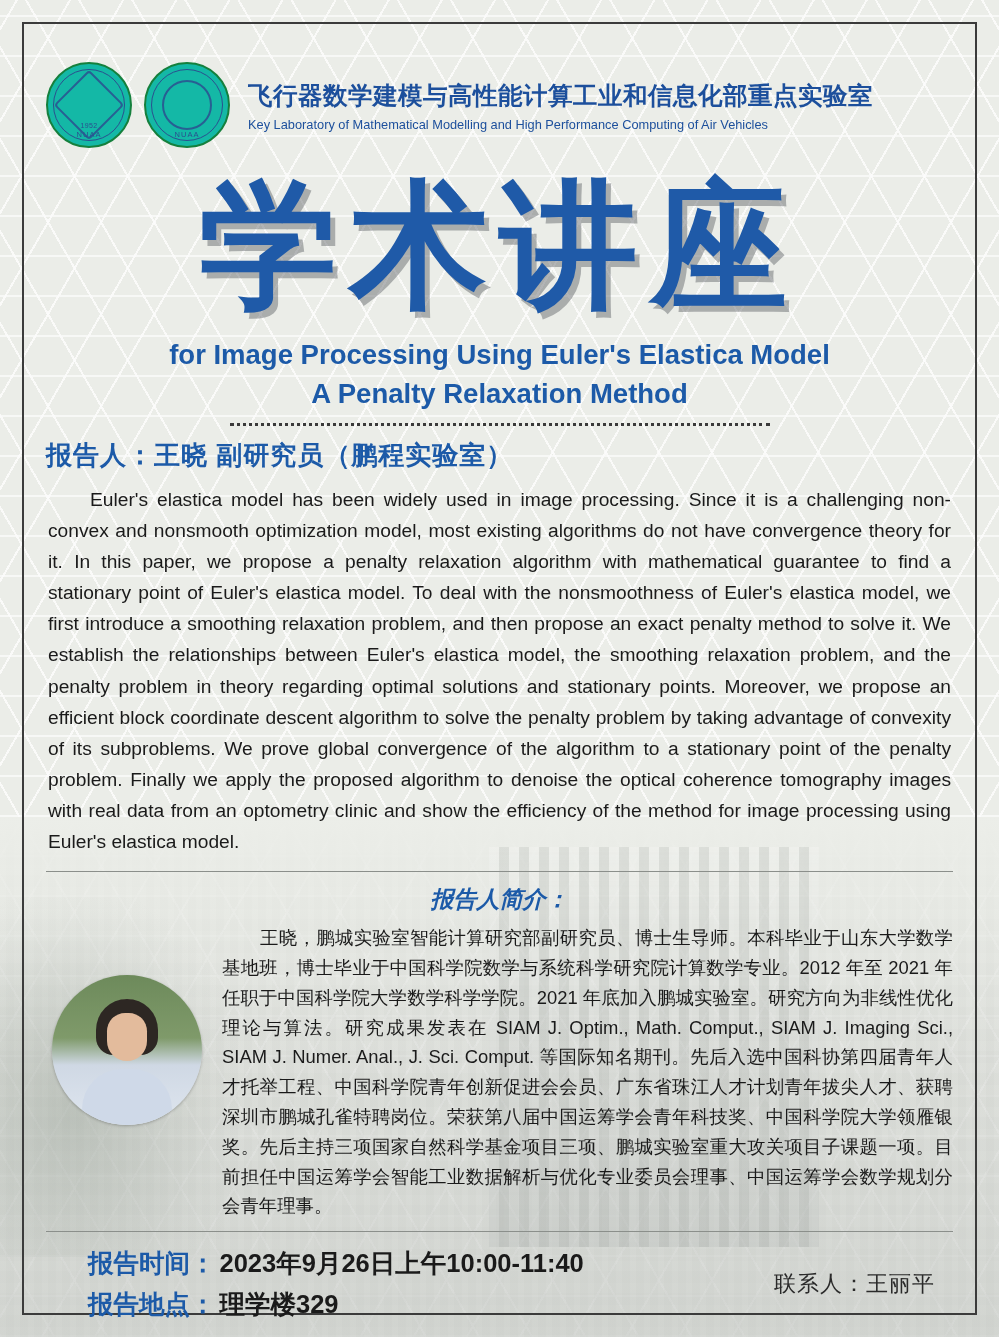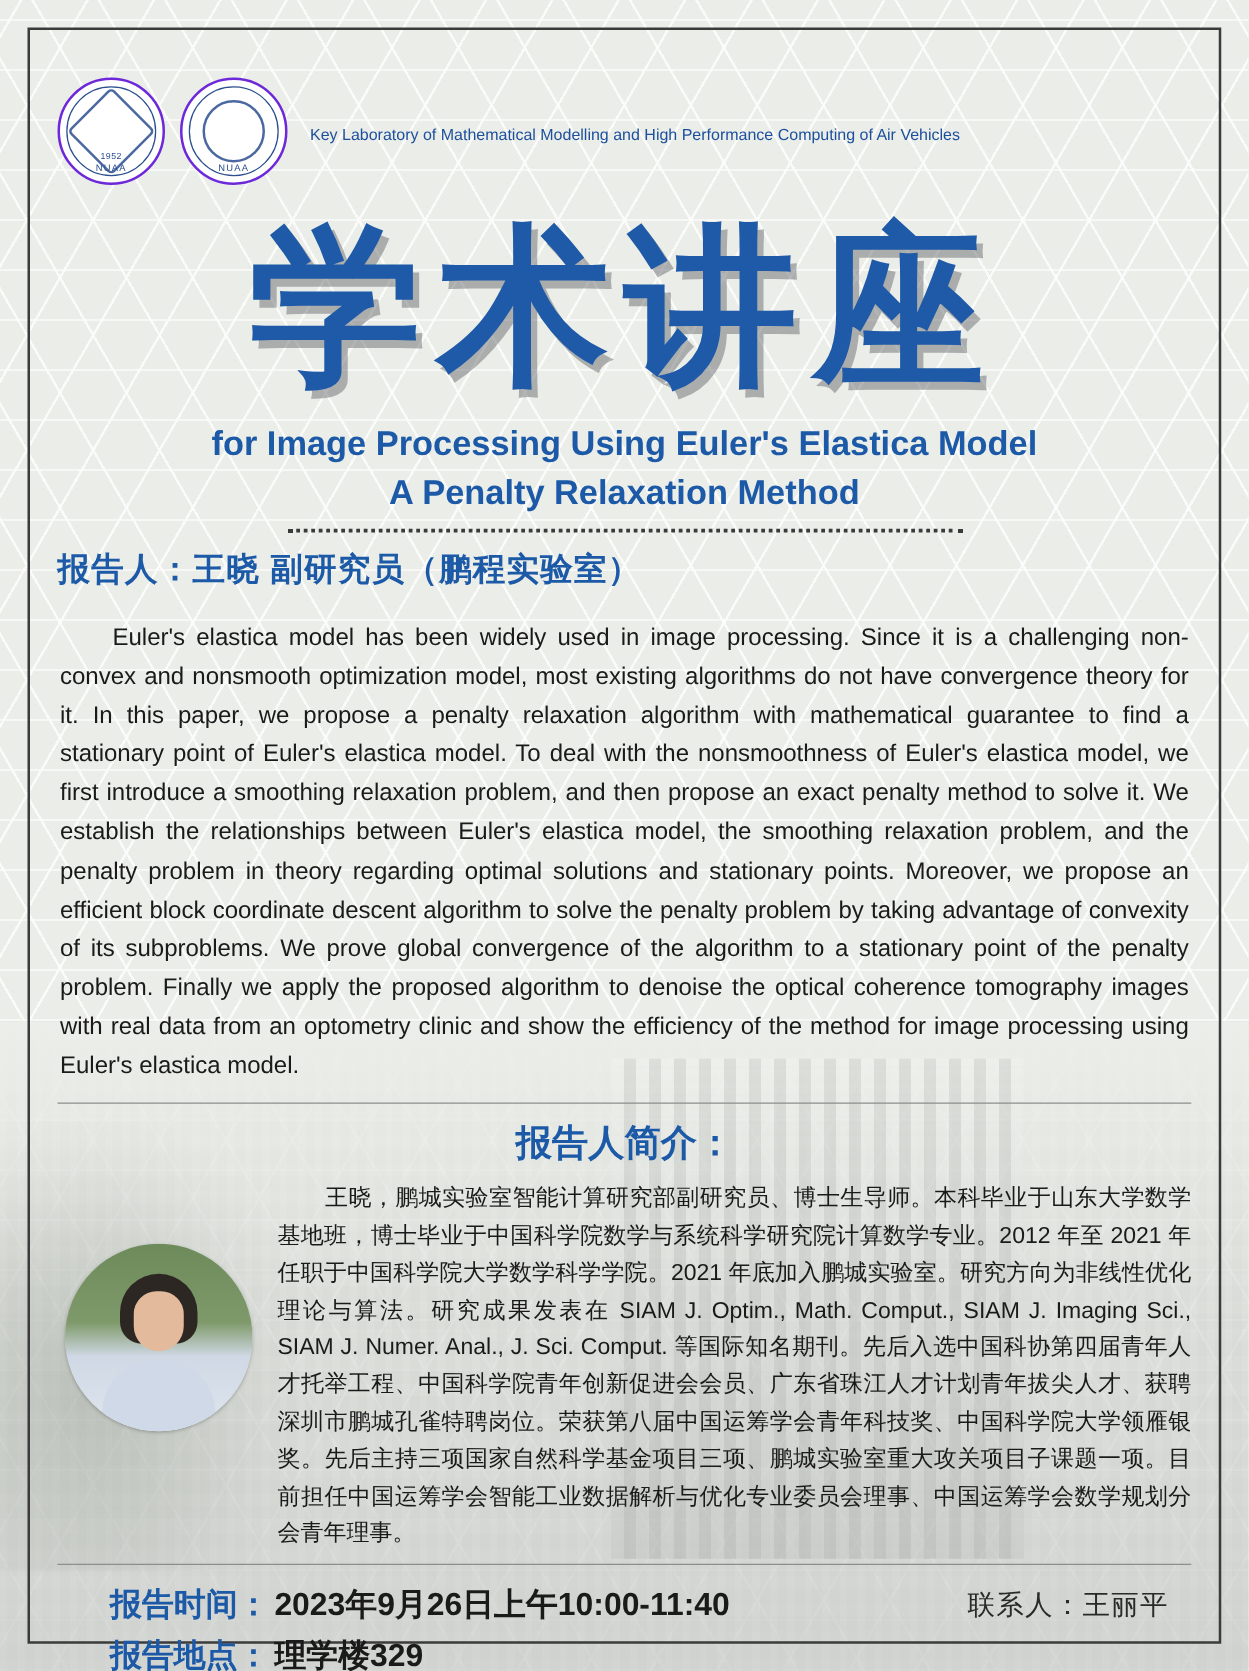--- a/index.html
+++ b/index.html
@@ -77,24 +77,24 @@
   .header {
     display: flex;
     align-items: center;
     gap: 12px;
     padding-top: 22px;
   }
   .logo {
     width: 82px;
     height: 82px;
     border-radius: 50%;
-    border: 2px solid #6d28d9;
+    border: 2px solid #15803d;
     position: relative;
     flex: 0 0 auto;
-    background: #ffffff;
+    background: #14b8a6;
   }
   .logo::before {
     content: "";
     position: absolute;
     inset: 5px;
     border-radius: 50%;
     border: 1px solid #2b4f8f;
   }
   .logo .mark {
     position: absolute;
@@ -182,40 +182,41 @@
     text-align: left;
     color: #1c5aa8;
     font-size: 26px;
     font-weight: bold;
     margin-top: 12px;
     letter-spacing: 1px;
   }
 
   
   .abstract {
-    margin-top: 22px;
+    margin-top: 11px;
     font-size: 19.2px;
     line-height: 1.62;
     color: #1a1a1a;
     text-align: justify;
     text-indent: 42px;
     padding: 0 2px;
   }
   .divider {
     border-top: 1px solid #8b8f8b;
     margin: 14px 0 0;
   }
 
   
   .bio-heading {
     text-align: center;
     color: #1c5aa8;
-    font-size: 29px;
+    font-size: 23px;
     font-weight: bold;
     margin-top: 12px;
+    font-style: italic;
   }
   .bio-block {
     position: relative;
     margin-top: 8px;
     min-height: 250px;
   }
   .portrait {
     position: absolute;
     left: 6px;
     top: 52px;
@@ -311,20 +312,21 @@
       <div class="logo">
         <div class="mark"></div>
         <div class="yr">1952</div>
         <div class="nm">NUAA</div>
       </div>
       <div class="logo round2">
         <div class="mark"></div>
         <div class="nm">NUAA</div>
       </div>
       <div class="lab-titles">
+        <div class="lab-cn">飞行器数学建模与高性能计算工业和信息化部重点实验室</div>
         <div class="lab-en">Key Laboratory of Mathematical Modelling and High Performance Computing of Air Vehicles</div>
       </div>
     </div>
 
     <div class="big-title">学术讲座</div>
 
     <div class="talk-title">
       <div>for Image Processing Using Euler's Elastica Model</div>
       <div>A Penalty Relaxation Method</div>
     </div>

